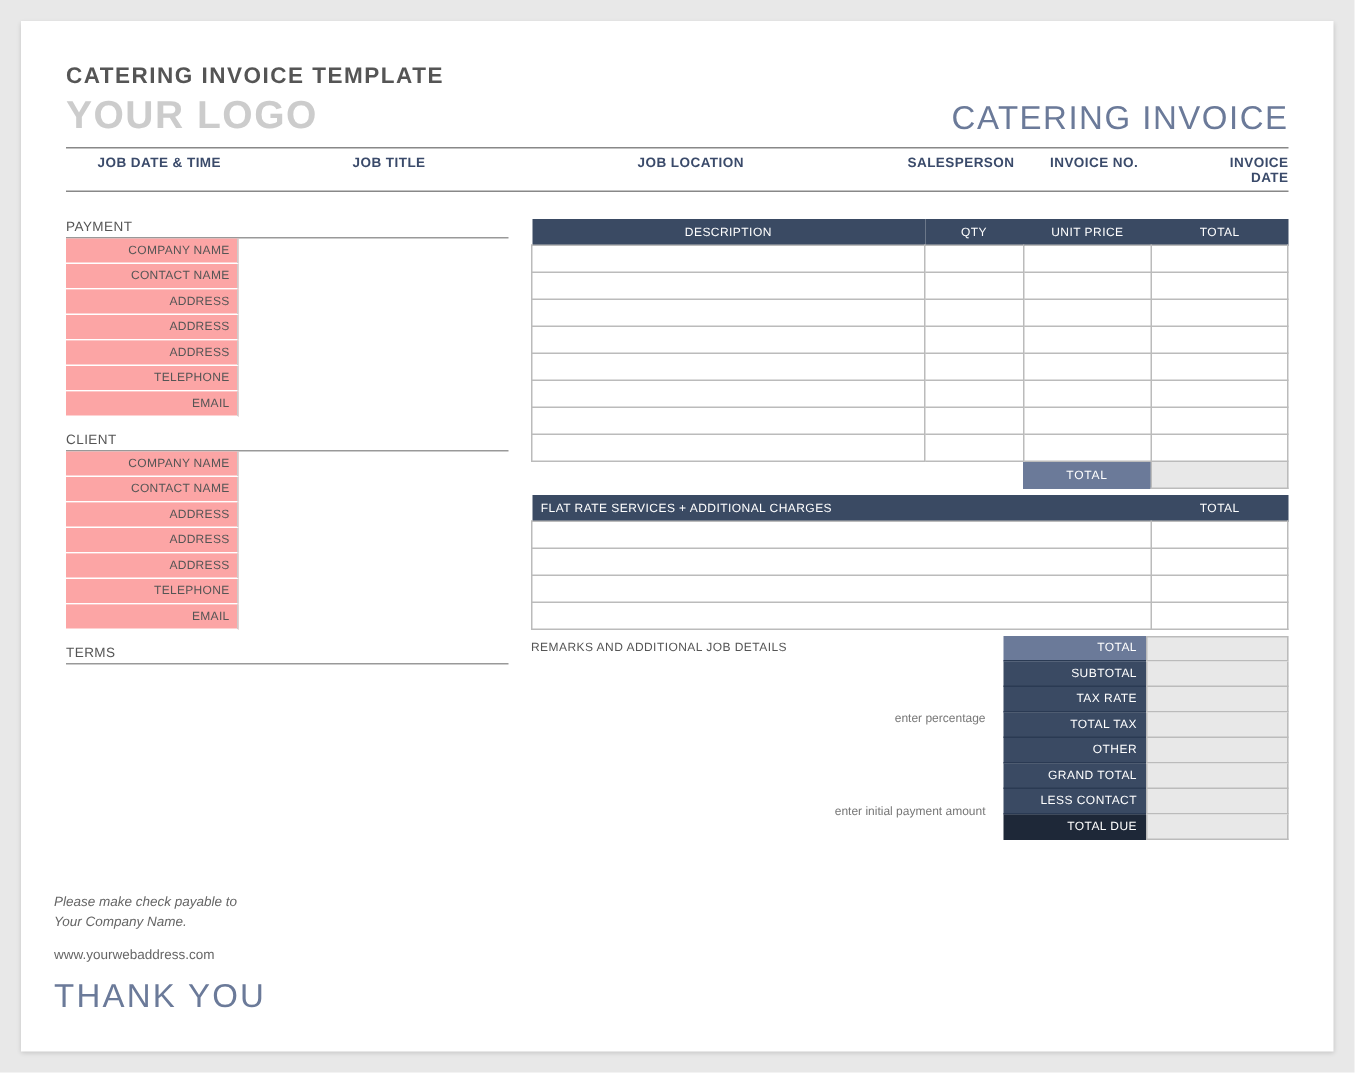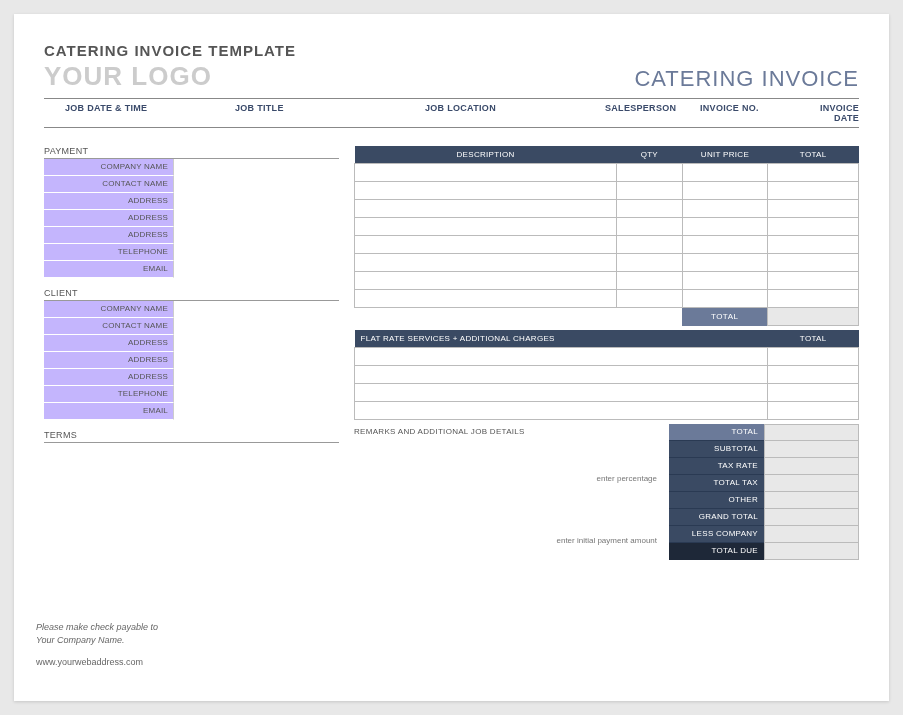--- a/index.html
+++ b/index.html
@@ -81,22 +81,22 @@
     border-bottom: 1px solid #999;
     padding-bottom: 2px;
     margin-bottom: 0;
     letter-spacing: 0.3px;
   }
   .field-row {
     display: flex;
     height: 17px;
   }
   .field-lbl {
-    width: 130px;
-    background: #c4b5fd;
+    width: 115px;
+    background: #fca5a5;
     border-right: 1px solid #ccc;
     border-bottom: 1px solid #fff;
     font-size: 8px;
     color: #555;
     text-align: right;
     padding: 3px 5px 0 0;
     letter-spacing: 0.2px;
   }
   .field-val {
     flex: 1;
@@ -447,33 +447,34 @@
             </div>
             <div class="tot-row">
               <div class="tot-lbl">OTHER</div>
               <div class="tot-val"></div>
             </div>
             <div class="tot-row">
               <div class="tot-lbl">GRAND TOTAL</div>
               <div class="tot-val"></div>
             </div>
             <div class="tot-row">
-              <div class="tot-lbl">LESS COMPANY</div>
+              <div class="tot-lbl">LESS CONTACT</div>
               <div class="tot-val"></div>
             </div>
             <div class="tot-row">
               <div class="tot-lbl dark">TOTAL DUE</div>
               <div class="tot-val"></div>
             </div>
           </div>
       </div>
     </div>
   </div>
 
   <div class="footer">
     <p>
       <span>Please make check payable to</span><br>
       <span>Your Company Name.</span>
     </p>
     <p class="web">www.yourwebaddress.com</p>
+    <div class="thank-you">THANK YOU</div>
   </div>
 
 </div>
 
 </body></html>

